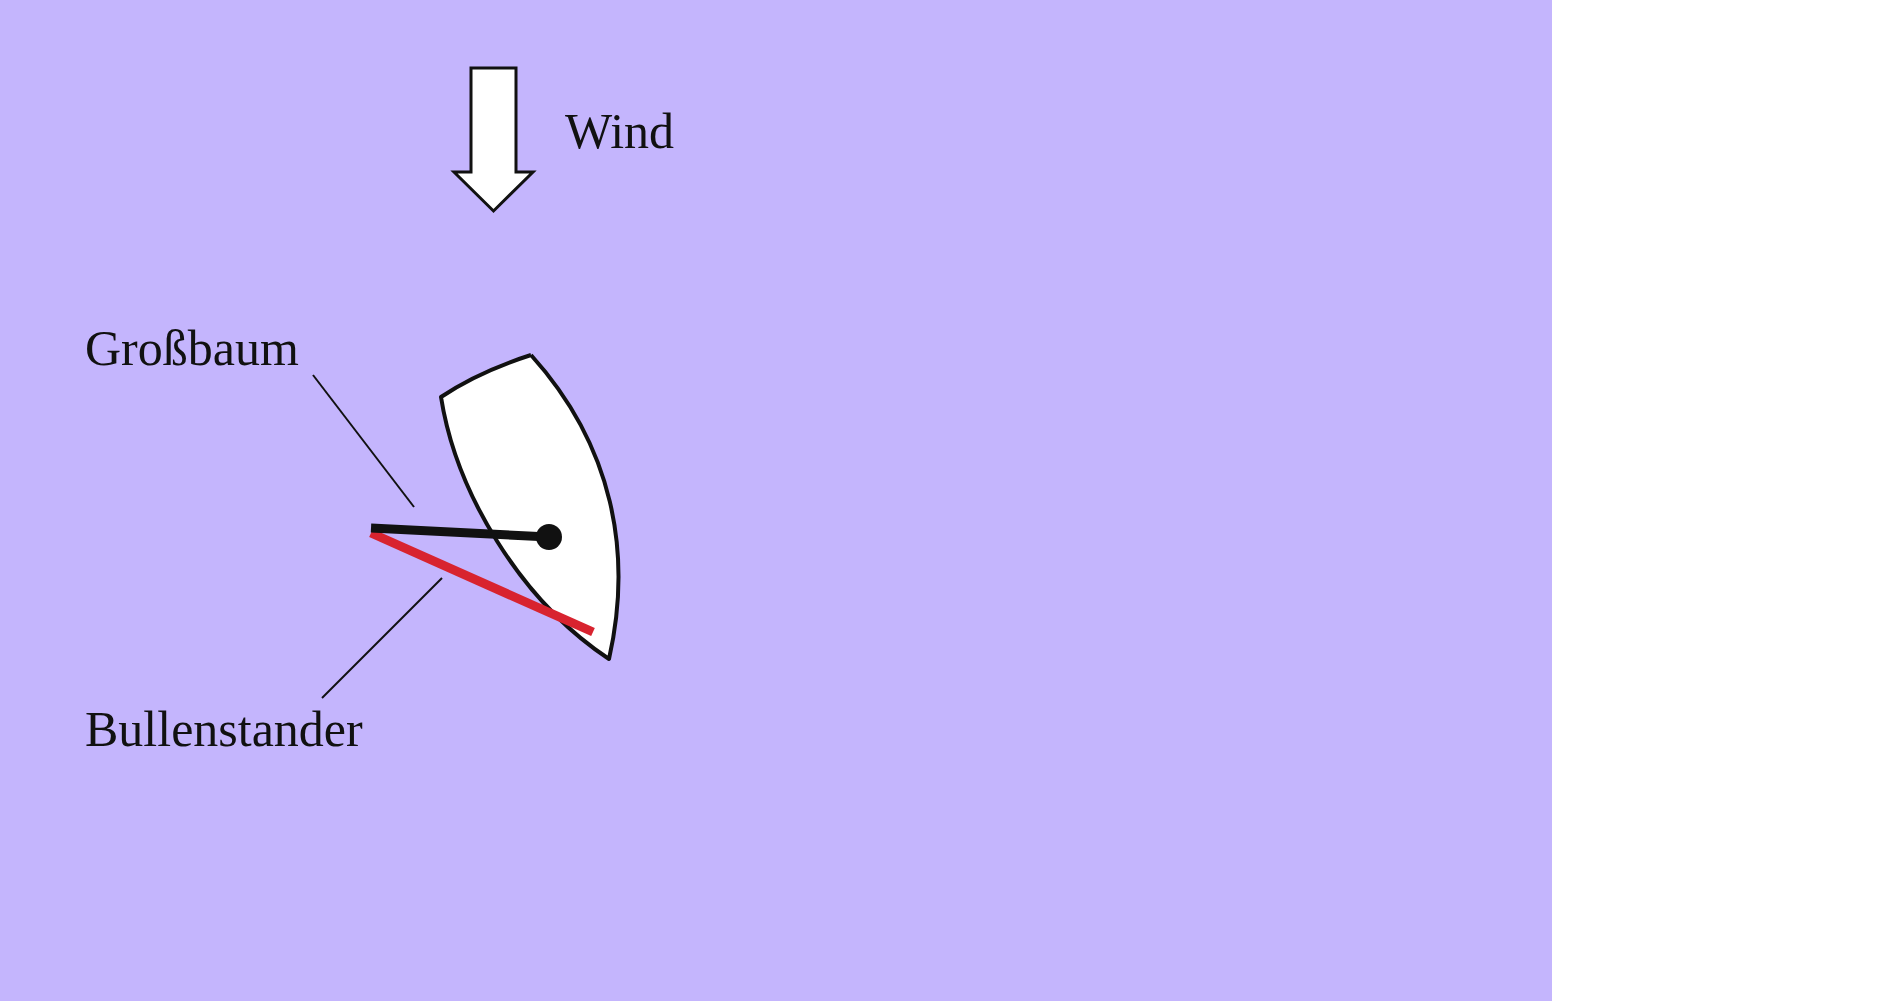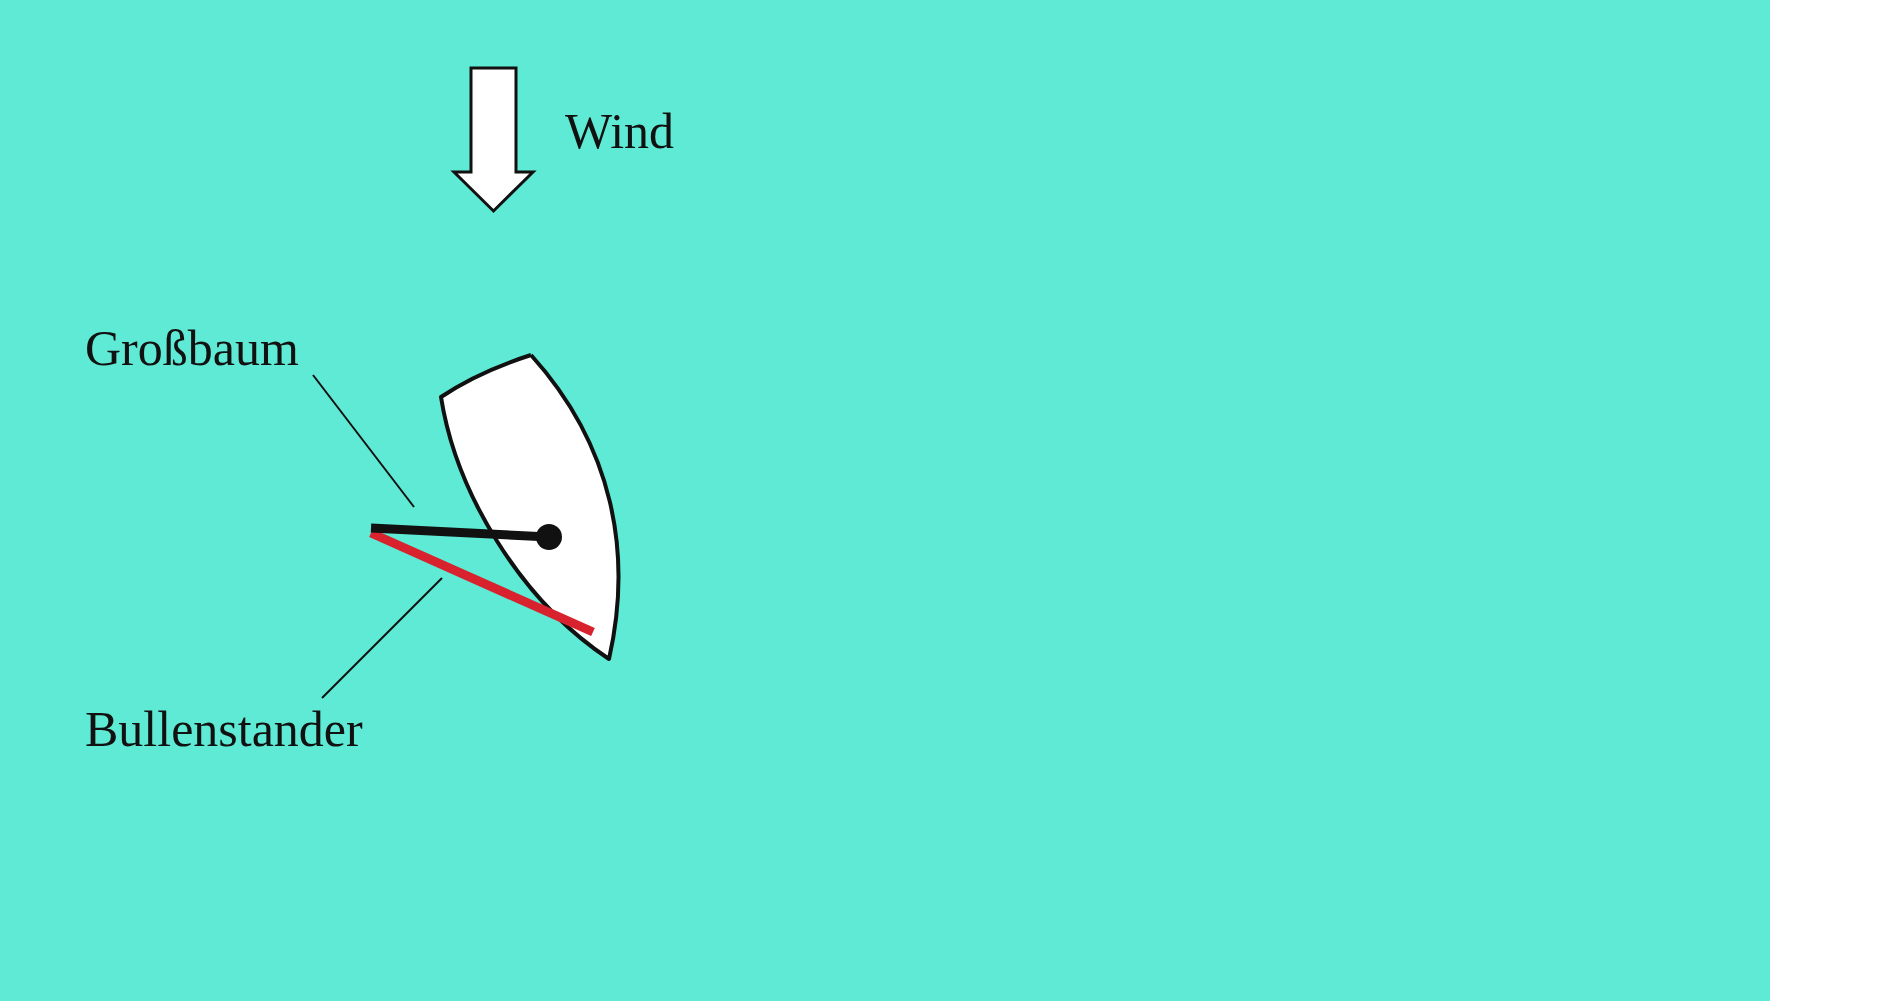--- a/index.html
+++ b/index.html
@@ -3,23 +3,23 @@
   <meta charset="utf-8">
   <style>
     html, body {
       margin: 0;
       padding: 0;
       background: #ffffff;
       font-family: "Liberation Serif", serif;
     }
     .stage {
       position: relative;
-      width: 1770px;
+      width: 1552px;
       height: 1001px;
-      background: #5eead4;
+      background: #c4b5fd;
       overflow: hidden;
     }
     svg { display: block; }
     .diagram-label {
       font-family: "Liberation Serif", serif;
       font-size: 50px;
       fill: #111111;
     }
   </style>
 </head>

